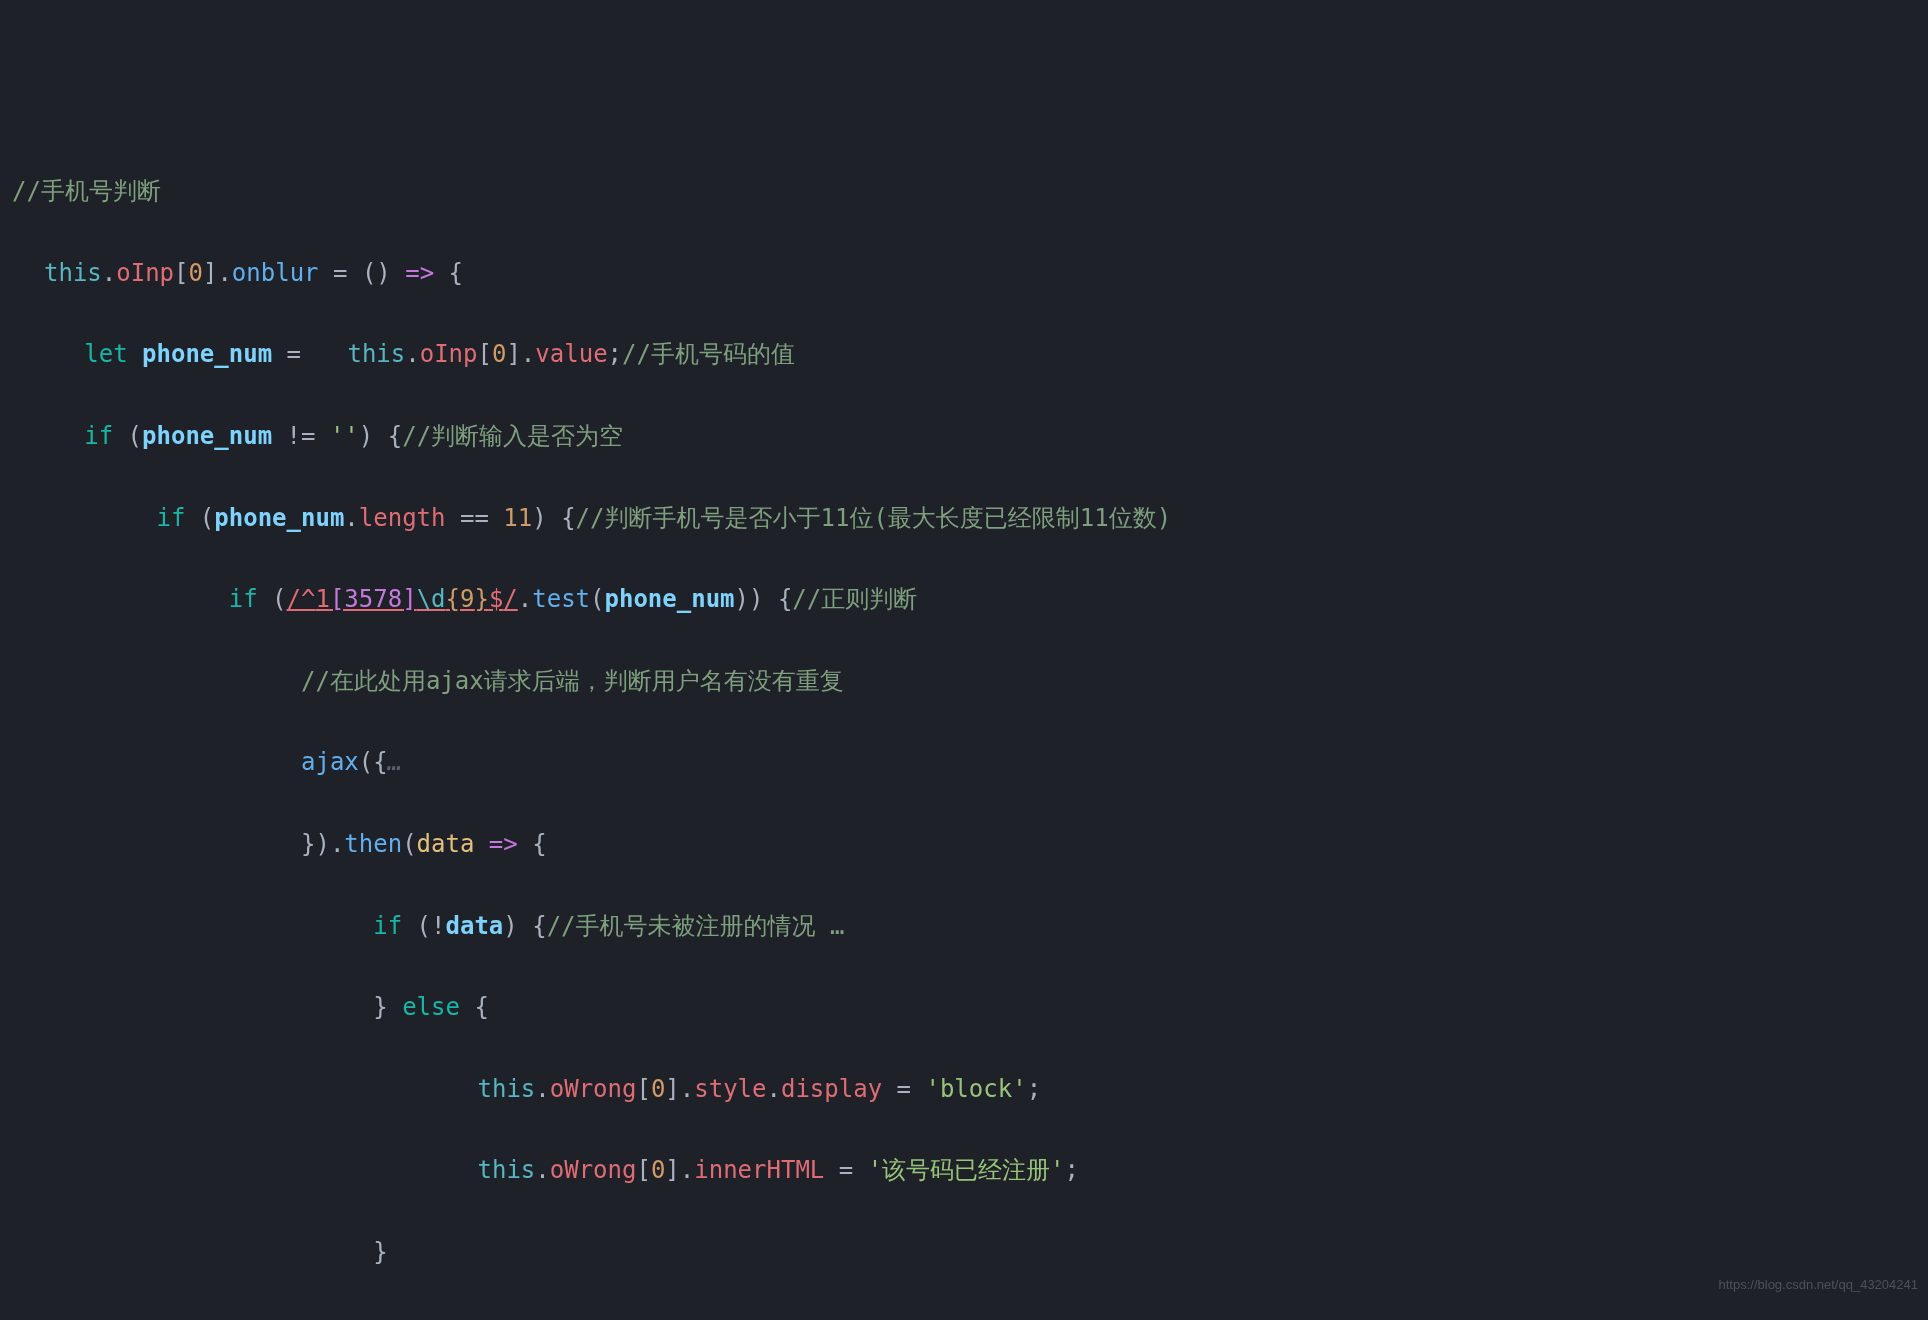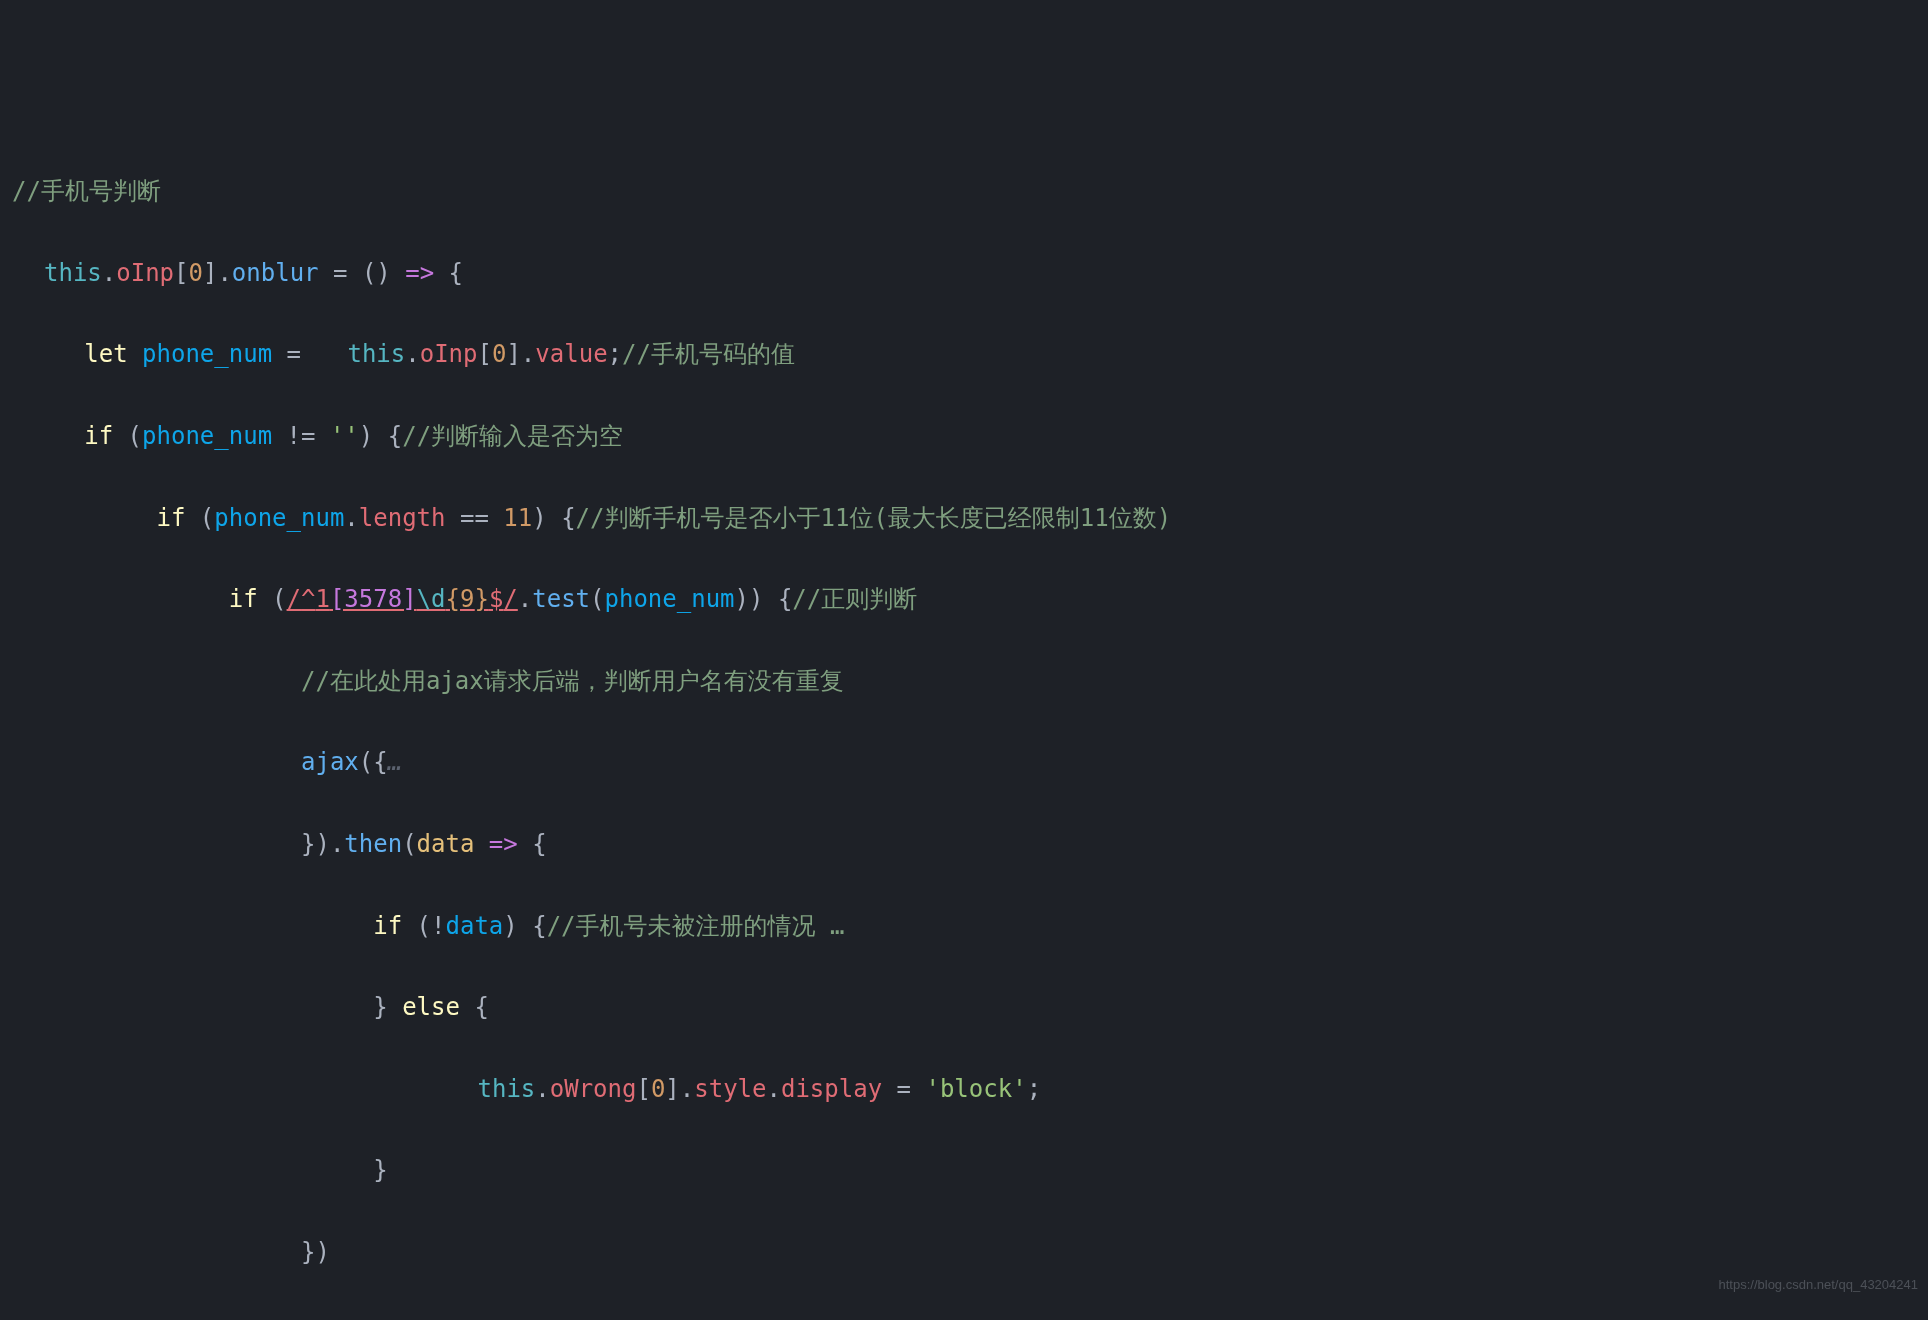--- a/index.html
+++ b/index.html
@@ -12,25 +12,25 @@
     padding: 8px 0 8px 12px;
     white-space: pre;
     overflow: hidden;
     position: relative;
     width: 1928px;
     height: 1320px;
   }
   .line { display: block; position: relative; }
   .c  { color: #5c6370; font-style: italic; }   
   .cn { color: #7f9f7f; }                        
-  .kw { color: #fef9c3; }                        
+  .kw { color: #14b8a6; }                        
   .kb { color: #56b6c2; margin-left: 32px; }                        
   .fn { color: #61afef; }                        
   .pr { color: #e06c75; }                        
-  .id { color: #0ea5e9; }                        
+  .id { color: #7dd3fc; font-weight: bold; }                        
   .op { color: #abb2bf; }                        
   .ar { color: #c678dd; }                        
   .pm { color: #e5c07b; }                        
   .nm { color: #d19a66; }                        
   .st { color: #98c379; }                        
   .rb { color: #c678dd; }                        
   .re { color: #e06c75; text-decoration: underline; }                        
   .rd { color: #56b6c2; }                        
   .rc { color: #d19a66; }                        
   .watermark {
@@ -55,20 +55,21 @@
 <span class="line">     <span class="kw">let</span> <span class="id">phone_num</span> <span class="op">=</span> <span class="kb">this</span><span class="op">.</span><span class="pr">oInp</span><span class="op">[</span><span class="nm">0</span><span class="op">].</span><span class="pr">value</span><span class="op">;</span><span class="cn">//手机号码的值</span></span>
 <span class="line">     <span class="kw">if</span> <span class="op">(</span><span class="id">phone_num</span> <span class="op">!=</span> <span class="st">''</span><span class="op">) {</span><span class="cn">//判断输入是否为空</span></span>
 <span class="line">          <span class="kw">if</span> <span class="op">(</span><span class="id">phone_num</span><span class="op">.</span><span class="pr">length</span> <span class="op">==</span> <span class="nm">11</span><span class="op">) {</span><span class="cn">//判断手机号是否小于11位(最大长度已经限制11位数)</span></span>
 <span class="line">               <span class="kw">if</span> <span class="op">(</span><span class="re"><span>/</span><span>^</span><span>1</span><span class="rb">[3578]</span><span class="rd">\d</span><span class="rc">{</span><span class="rc">9</span><span class="rc">}</span><span>$</span><span>/</span></span><span class="op">.</span><span class="fn">test</span><span class="op">(</span><span class="id">phone_num</span><span class="op">)) {</span><span class="cn">//正则判断</span></span>
 <span class="line">                    <span class="cn">//在此处用ajax请求后端，判断用户名有没有重复</span></span>
 <span class="line">                    <span class="fn">ajax</span><span class="op">({</span><span class="c">…</span></span>
 <span class="line">                    <span class="op">}).</span><span class="fn">then</span><span class="op">(</span><span class="pm">data</span> <span class="ar">=&gt;</span> <span class="op">{</span></span>
 <span class="line">                         <span class="kw">if</span> <span class="op">(!</span><span class="id">data</span><span class="op">) {</span><span class="cn">//手机号未被注册的情况 …</span></span>
 <span class="line">                         <span class="op">}</span> <span class="kw">else</span> <span class="op">{</span></span>
 <span class="line">                              <span class="kb">this</span><span class="op">.</span><span class="pr">oWrong</span><span class="op">[</span><span class="nm">0</span><span class="op">].</span><span class="pr">style</span><span class="op">.</span><span class="pr">display</span> <span class="op">=</span> <span class="st">'block'</span><span class="op">;</span></span>
+<span class="line">                              <span class="kb">this</span><span class="op">.</span><span class="pr">oWrong</span><span class="op">[</span><span class="nm">0</span><span class="op">].</span><span class="pr">innerHTML</span> <span class="op">=</span> <span class="st">'该号码已经注册'</span><span class="op">;</span></span>
 <span class="line">                         <span class="op">}</span></span>
 <span class="line">                    <span class="op">})</span></span>
 
 
 
 
 
 
 
 </pre>

